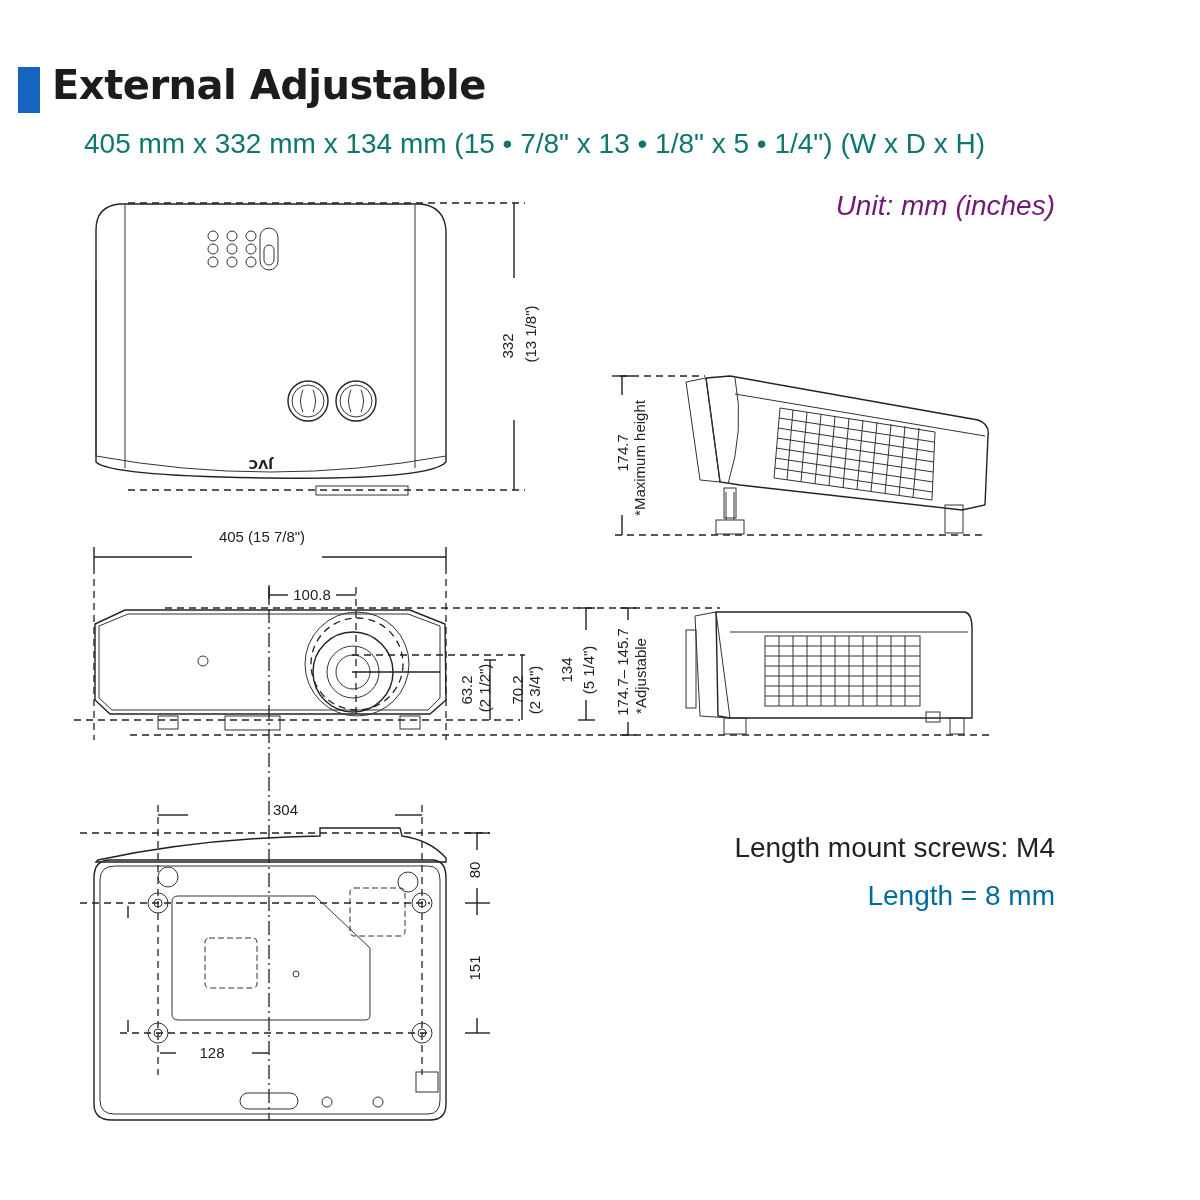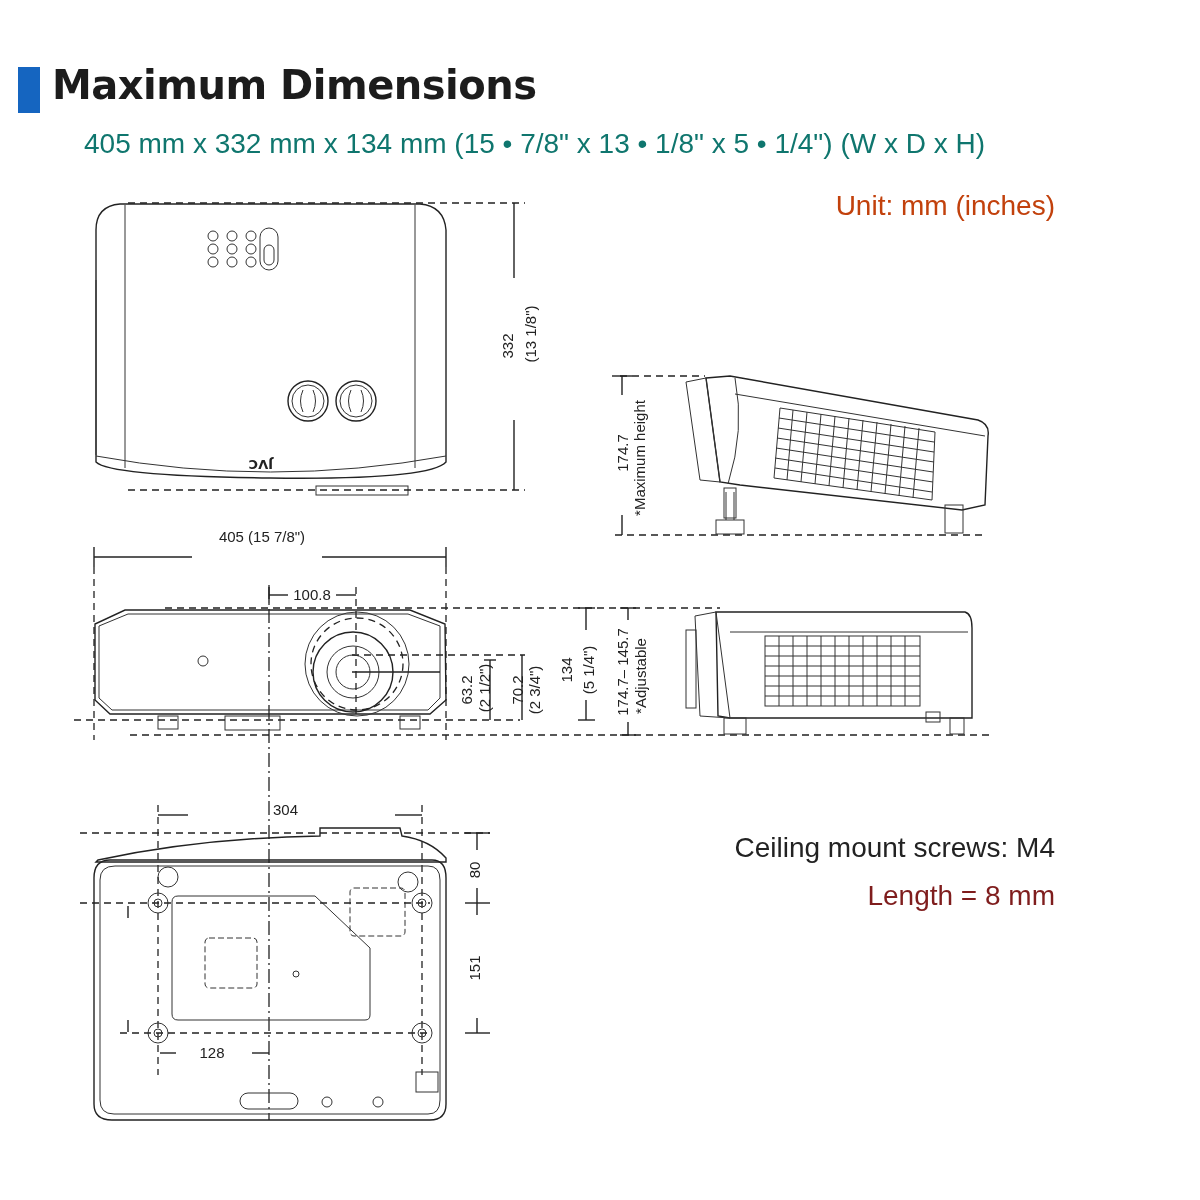--- a/index.html
+++ b/index.html
@@ -1,37 +1,37 @@
 <!DOCTYPE html>
 <html><head>
 <meta charset="utf-8">
 <style>
   html,body{margin:0;padding:0;background:#ffffff;}
   body{width:1200px;height:1200px;position:relative;overflow:hidden;font-family:"Liberation Sans",sans-serif;color:#222;}
   .title-bar{position:absolute;left:18px;top:67px;width:22px;height:46px;background:#1565c0;}
   .title{position:absolute;left:52px;top:62px;font-family:"DejaVu Sans",sans-serif;font-weight:bold;font-size:40px;letter-spacing:-0.5px;color:#1c1c1c;}
   .subtitle{position:absolute;left:84px;top:128px;font-size:28px;color:#0f766e;white-space:nowrap;}
-  .unit{position:absolute;right:145px;top:190px;font-size:28px;color:#c2410c;}
+  .unit{position:absolute;right:145px;top:190px;font-size:28px;color:#701a75;font-style:italic;}
   .note1{position:absolute;right:145px;top:832px;font-size:28px;color:#222;white-space:nowrap;}
-  .note2{position:absolute;right:145px;top:880px;font-size:28px;color:#7f1d1d;white-space:nowrap;}
+  .note2{position:absolute;right:145px;top:880px;font-size:28px;color:#0369a1;white-space:nowrap;}
   svg{position:absolute;left:0;top:0;}
   .ln{stroke:#222;stroke-width:1.4;fill:none;}
   .thin{stroke:#333;stroke-width:1;fill:none;}
   .dash{stroke:#222;stroke-width:1.3;fill:none;stroke-dasharray:7 5;}
   .dashdot{stroke:#222;stroke-width:1.3;fill:none;stroke-dasharray:14 4 2 4;}
   .dim{font-family:"Liberation Sans",sans-serif;font-size:15px;fill:#222;}
 </style>
 </head>
 <body>
 
 <div class="title-bar"></div>
-<div class="title">Maximum Dimensions</div>
+<div class="title">External Adjustable</div>
 <div class="subtitle">405 mm x 332 mm x 134 mm (15 • 7/8" x 13 • 1/8" x 5 • 1/4") (W x D x H)</div>
 <div class="unit">Unit: mm (inches)</div>
-<div class="note1">Ceiling mount screws: M4</div>
+<div class="note1">Length mount screws: M4</div>
 <div class="note2">Length = 8 mm</div>
 
 <svg width="1200" height="1200" viewBox="0 0 1200 1200">
 
   <g>
     <path class="ln" d="M120 204 L420 204 Q444 206 446 230 L446 462 Q430 480 270 478 Q110 476 96 462 L96 230 Q96 206 120 204 Z"></path>
     <line class="thin" x1="125" y1="205" x2="125" y2="468"></line>
     <line class="thin" x1="415" y1="205" x2="415" y2="468"></line>
     <path class="thin" d="M96 456 Q270 488 446 456"></path>
     <line class="thin" x1="96" y1="280" x2="96" y2="455" stroke-width="3"></line>

